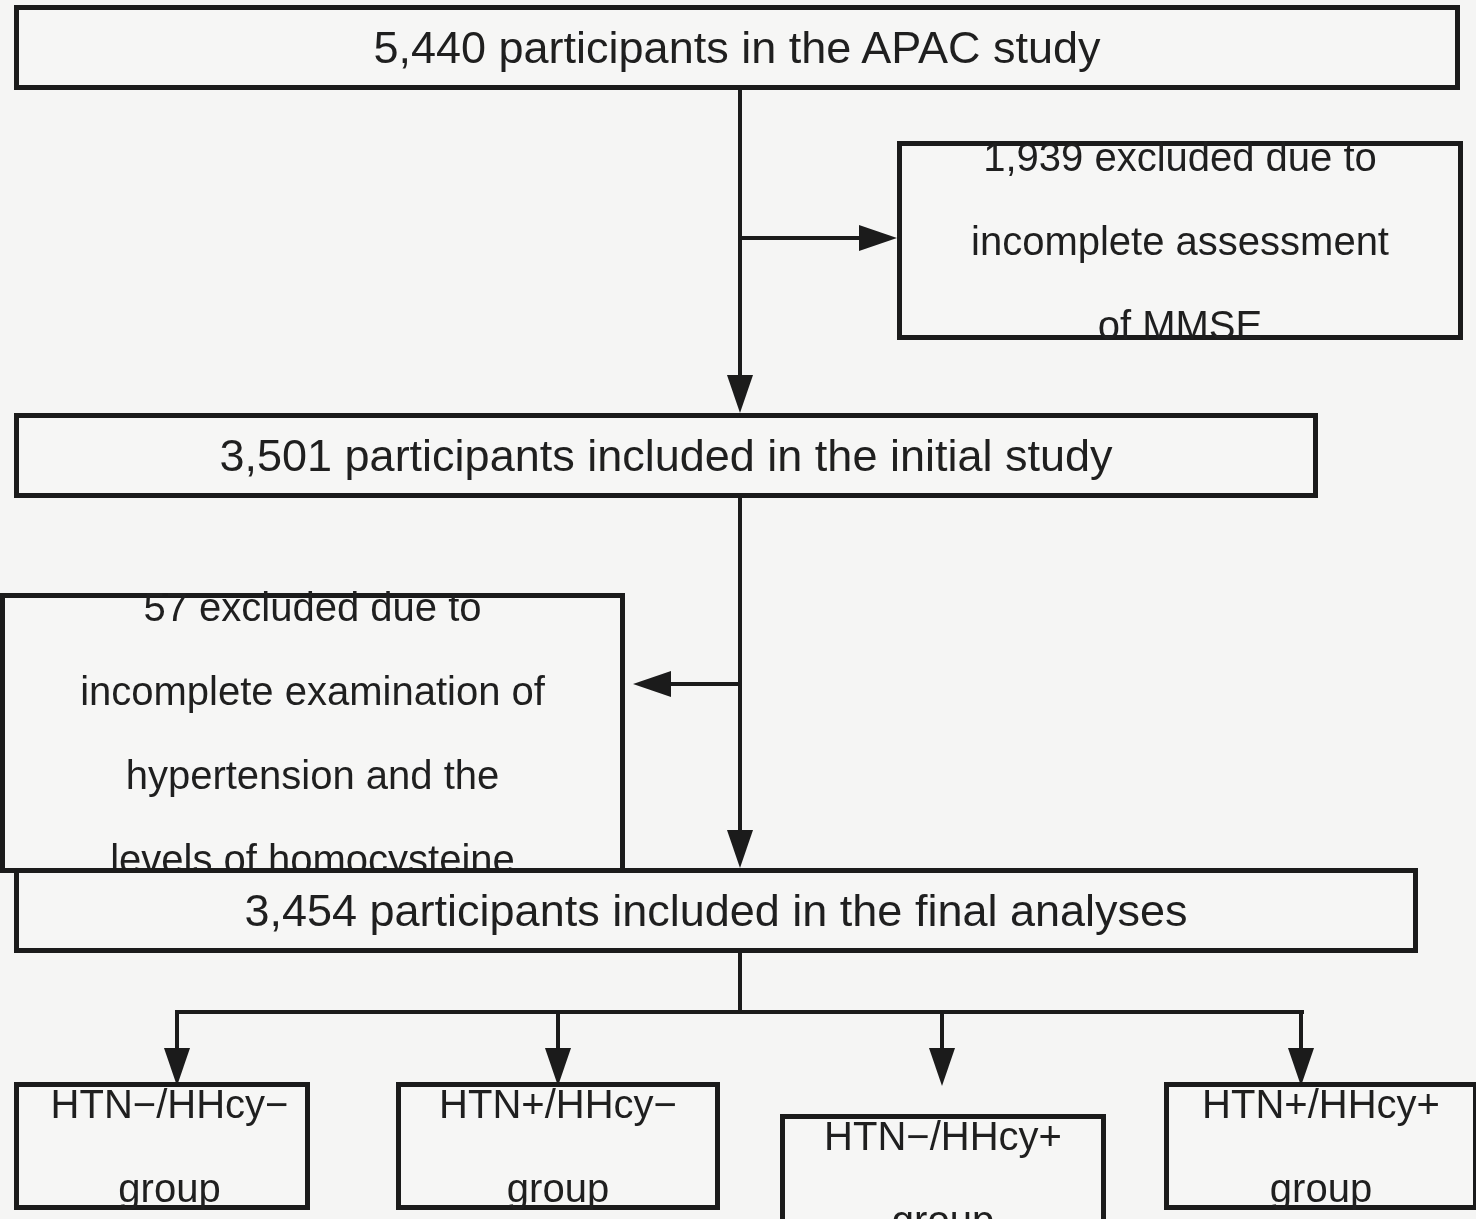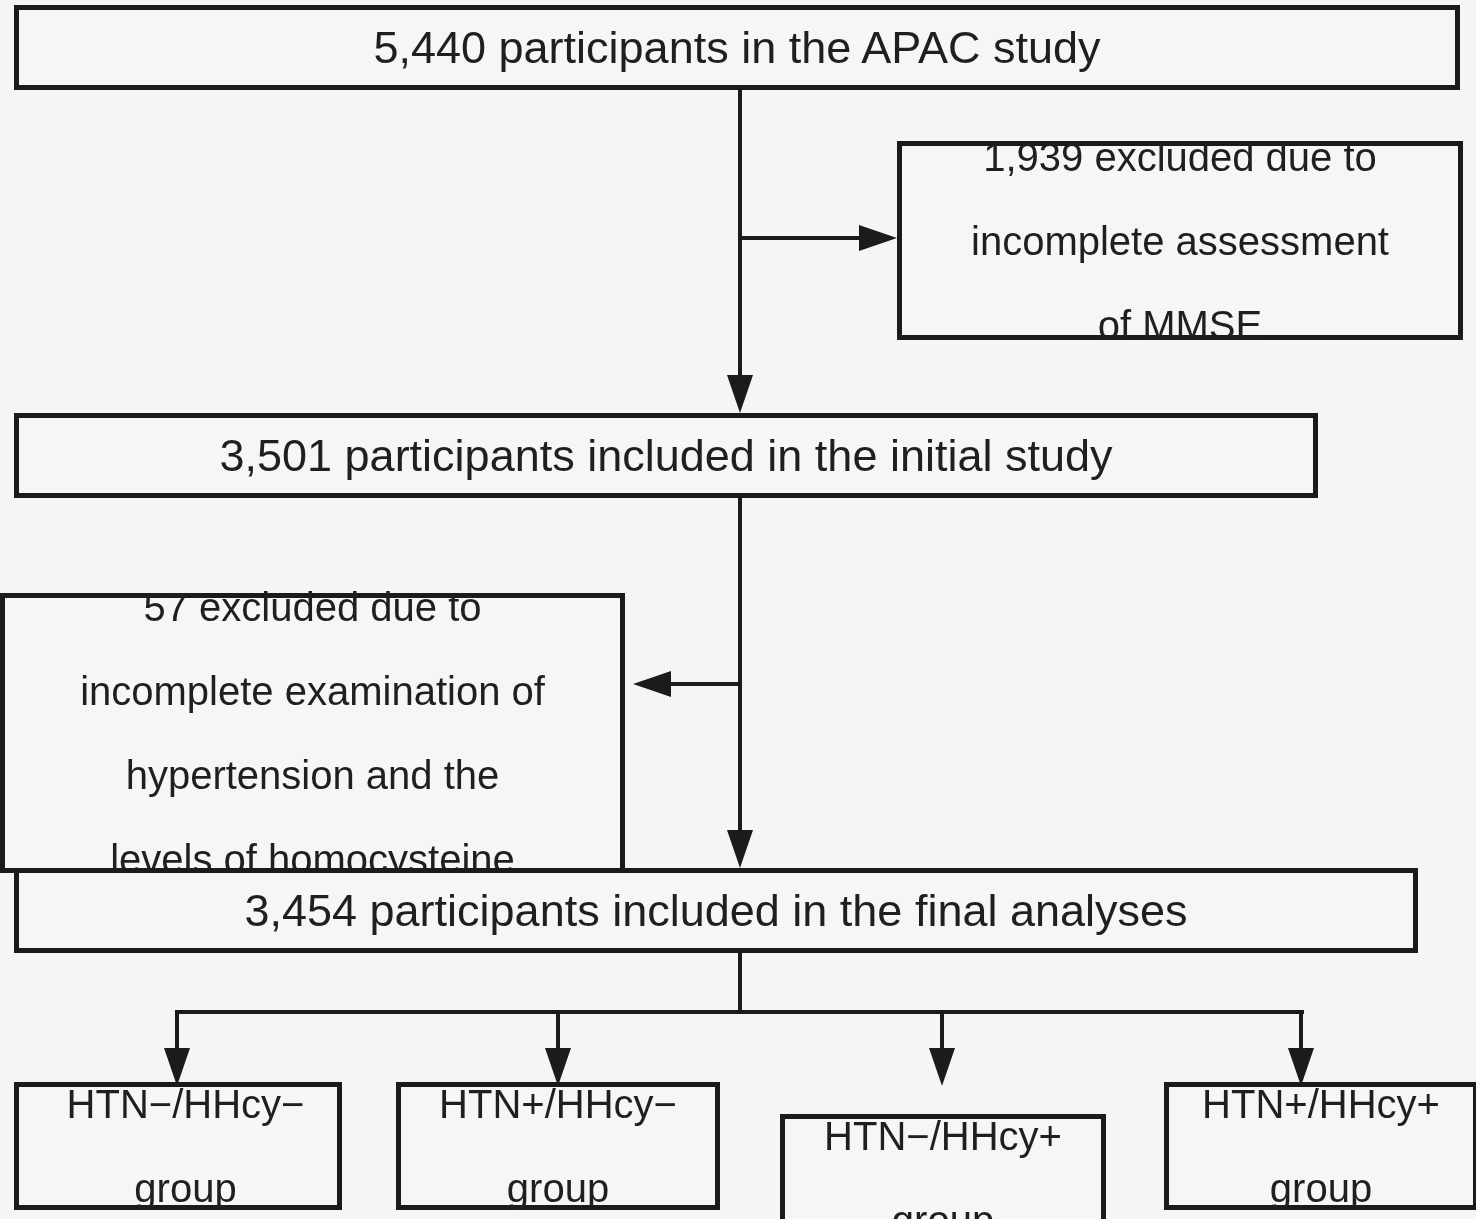--- a/index.html
+++ b/index.html
@@ -87,21 +87,21 @@
   #drop-line-3 { left: 940px; }
   #drop-line-4 { left: 1299px; }
   .drop-ah { top: 1048px; }
   #drop-ah-1 { left: 164px; }
   #drop-ah-2 { left: 545px; }
   #drop-ah-3 { left: 929px; }
   #drop-ah-4 { left: 1288px; }
 
   
   .group-box { top: 1082px; height: 128px; }
-  #box-group-1 { left: 14px;   width: 328px; padding-left: 15px; }
+  #box-group-1 { left: 14px;   width: 296px; padding-left: 15px; }
   #box-group-2 { left: 396px;  width: 324px; }
   #box-group-3 { left: 780px;  width: 326px; margin-top: 32px; }
   #box-group-4 { left: 1144px; width: 314px; margin-left: 20px; }
 </style>
 </head>
 <body>
 
 <div id="canvas">
 
   <div class="box box-lg" id="box-top">5,440 participants in the APAC study</div>

